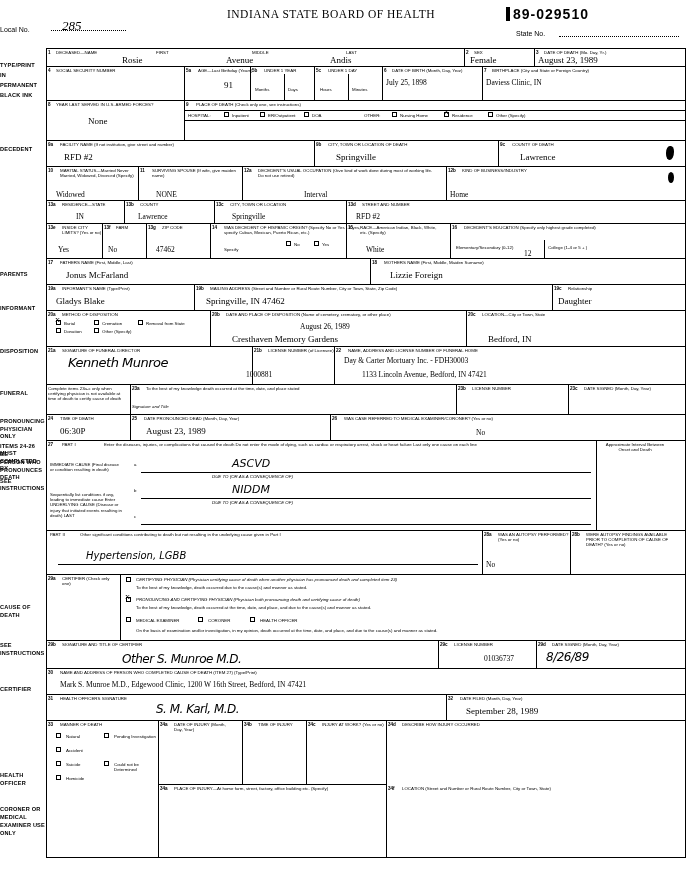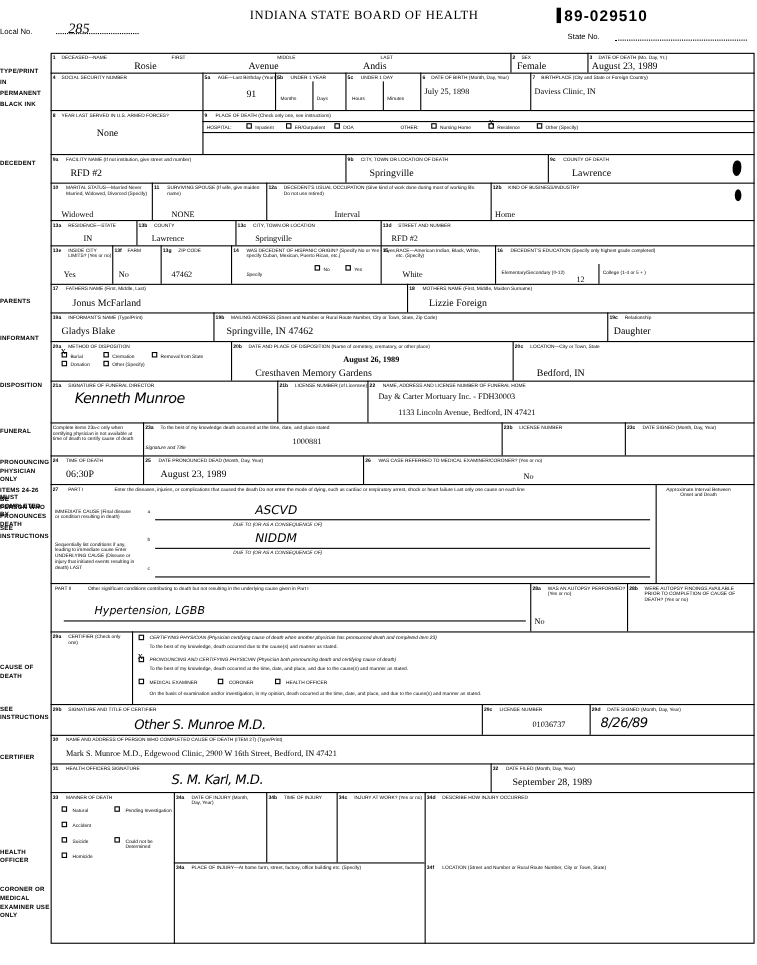--- a/index.html
+++ b/index.html
@@ -274,35 +274,35 @@
     <div class="lbl" style="left:56px; top:321px;">Cremation</div>
     <div class="chk" style="left:92px; top:320px;"></div>
     <div class="lbl" style="left:100px; top:321px;">Removal from State</div>
     <div class="chk" style="left:10px; top:328px;"></div>
     <div class="lbl" style="left:18px; top:329px;">Donation</div>
     <div class="chk" style="left:48px; top:328px;"></div>
     <div class="lbl" style="left:56px; top:329px;">Other (Specify)</div>
     <div class="vr" style="left:164px; top:310px; height:36px;"></div>
     <div class="num" style="left:166px; top:312px;">20b</div>
     <div class="lbl" style="left:180px; top:312px; width:170px;">DATE AND PLACE OF DISPOSITION (Name of cemetery, crematory, or other place)</div>
-    <div class="val sm" style="left:266px; top:322px;font-weight:bold;">August 26, 1989</div>
+    <div class="val sm" style="left:254px; top:322px;">August 26, 1989</div>
     <div class="val" style="left:186px; top:334px;">Cresthaven Memory Gardens</div>
     <div class="vr" style="left:420px; top:310px; height:36px;"></div>
     <div class="num" style="left:422px; top:312px;">20c</div>
     <div class="lbl" style="left:436px; top:312px;">LOCATION—City or Town, State</div>
     <div class="val" style="left:442px; top:334px;">Bedford, IN</div>
     <div class="hr" style="left:0px; top:346px; width:640px;"></div>
 
     <div class="num" style="left:2px; top:348px;">21a</div>
     <div class="lbl" style="left:16px; top:348px;">SIGNATURE OF FUNERAL DIRECTOR</div>
     <div class="sig" style="left:22px; top:355px;">Kenneth Munroe</div>
     <div class="vr" style="left:206px; top:346px; height:38px;"></div>
     <div class="num" style="left:208px; top:348px;">21b</div>
     <div class="lbl" style="left:222px; top:348px;">LICENSE NUMBER (of Licensee)</div>
-    <div class="val sm" style="left:220px; top:370px;margin-top:27px;">1000881</div>
+    <div class="val sm" style="left:200px; top:370px;">1000881</div>
     <div class="vr" style="left:288px; top:346px; height:38px;"></div>
     <div class="num" style="left:290px; top:348px;">22</div>
     <div class="lbl" style="left:302px; top:348px;">NAME, ADDRESS AND LICENSE NUMBER OF FUNERAL HOME</div>
     <div class="val sm" style="left:298px; top:356px;">Day &amp; Carter Mortuary Inc. - FDH30003</div>
     <div class="val sm" style="left:316px; top:370px;">1133 Lincoln Avenue, Bedford, IN 47421</div>
     <div class="hr" style="left:0px; top:384px; width:640px;"></div>
 
     <div class="lbl" style="left:2px; top:386px; width:80px;">Complete items 23a-c only when certifying physician is not available at time of death to certify cause of death</div>
     <div class="vr" style="left:84px; top:384px; height:30px;"></div>
     <div class="num" style="left:86px; top:386px;">23a</div>
@@ -392,21 +392,21 @@
     <div class="lbl" style="left:408px; top:642px;">LICENSE NUMBER</div>
     <div class="val sm" style="left:400px; top:654px;padding-left:38px;">01036737</div>
     <div class="vr" style="left:490px; top:640px; height:28px;"></div>
     <div class="num" style="left:492px; top:642px;">29d</div>
     <div class="lbl" style="left:506px; top:642px;">DATE SIGNED (Month, Day, Year)</div>
     <div class="sig" style="left:500px; top:650px; font-size:12px;">8/26/89</div>
     <div class="hr" style="left:0px; top:668px; width:640px;"></div>
 
     <div class="num" style="left:2px; top:670px;">30</div>
     <div class="lbl" style="left:14px; top:670px;">NAME AND ADDRESS OF PERSON WHO COMPLETED CAUSE OF DEATH (ITEM 27) (Type/Print)</div>
-    <div class="val sm" style="left:14px; top:680px;">Mark S. Munroe M.D., Edgewood Clinic, 2900 W 16th Street, Bedford, IN  47421</div>
+    <div class="val sm" style="left:14px; top:680px;">Mark S. Munroe M.D., Edgewood Clinic, 1200 W 16th Street, Bedford, IN  47421</div>
     <div class="hr" style="left:0px; top:694px; width:640px;"></div>
 
     <div class="num" style="left:2px; top:696px;">31</div>
     <div class="lbl" style="left:14px; top:696px;">HEALTH OFFICERS SIGNATURE</div>
     <div class="sig" style="left:110px; top:702px; font-size:12px;">S. M. Karl, M.D.</div>
     <div class="vr" style="left:400px; top:694px; height:26px;"></div>
     <div class="num" style="left:402px; top:696px;">32</div>
     <div class="lbl" style="left:414px; top:696px;">DATE FILED (Month, Day, Year)</div>
     <div class="val" style="left:420px; top:706px;">September 28, 1989</div>
     <div class="hr" style="left:0px; top:720px; width:640px;"></div>

